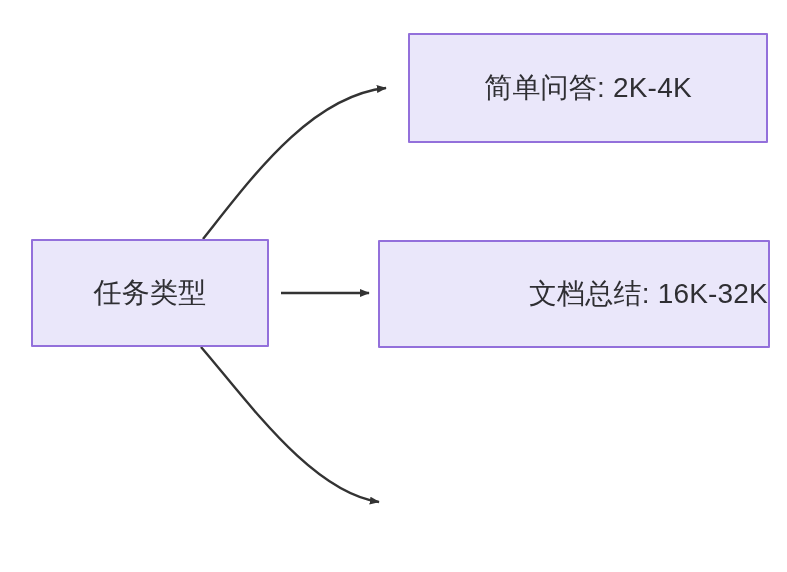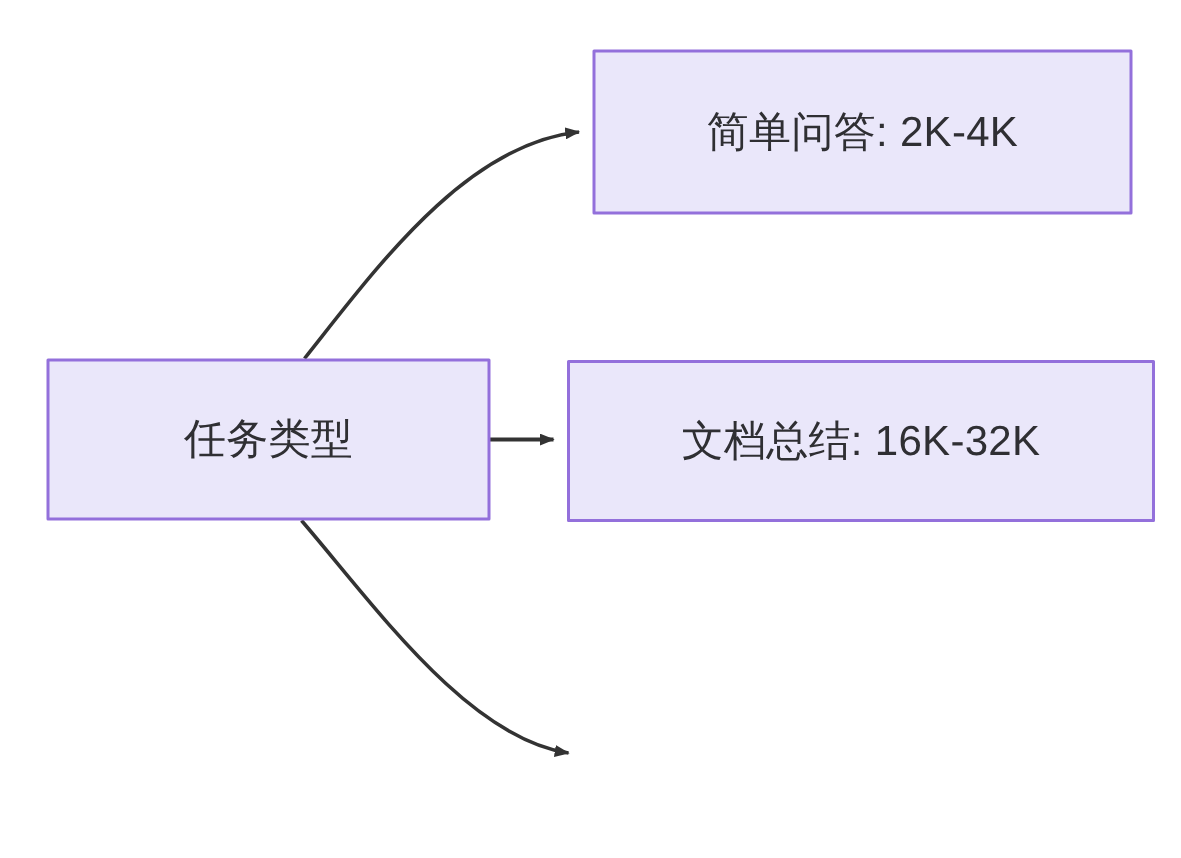--- a/index.html
+++ b/index.html
@@ -37,23 +37,23 @@
     color: #2f2f33;
     font-size: 28px;
     line-height: 1.2;
     letter-spacing: 0.2px;
     white-space: nowrap;
   }
   .node-label {
     display: block;
   }
   
-  #node-root      { left: 31px;  top: 239px; width: 296px; height: 108px; text-align: right; }
-  #node-simple-qa { left: 395px; top: 33px;  width: 360px; height: 110px; }
-  #node-doc-sum   { left: 378px; top: 240px; width: 392px; height: 108px; }
+  #node-root      { left: 31px;  top: 239px; width: 238px; height: 108px; text-align: right; }
+  #node-simple-qa { left: 408px; top: 33px;  width: 360px; height: 110px; }
+  #node-doc-sum   { left: 378px; top: 240px; width: 392px; height: 108px; justify-content: flex-end; }
   #node-multi-doc { left: 388px; top: 450px; width: 374px; height: 107px; }
 </style>
 </head>
 <body>
 
 <div id="canvas">
 
   <svg id="edge-layer" viewBox="0 0 787 572">
     <defs>
       <marker id="arrowhead" markerWidth="10" markerHeight="8" refX="9.2" refY="4" orient="auto" markerUnits="userSpaceOnUse">

